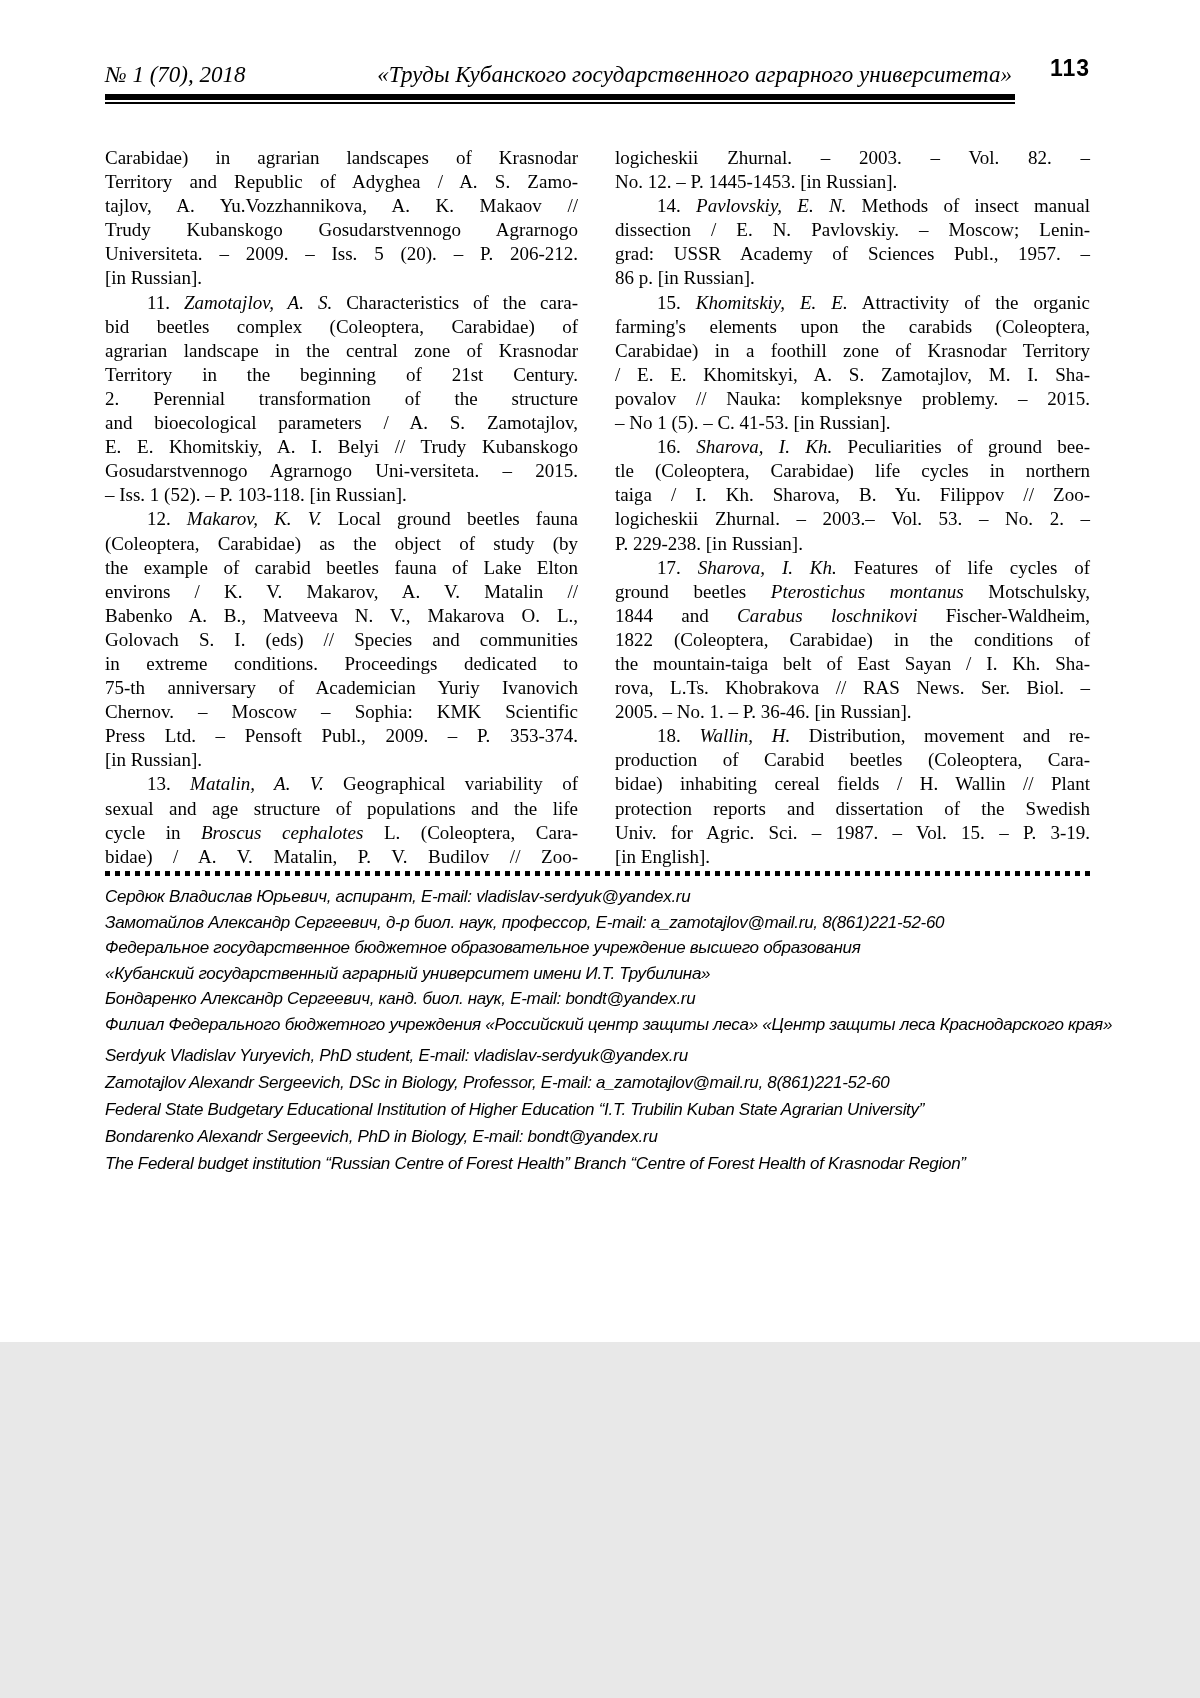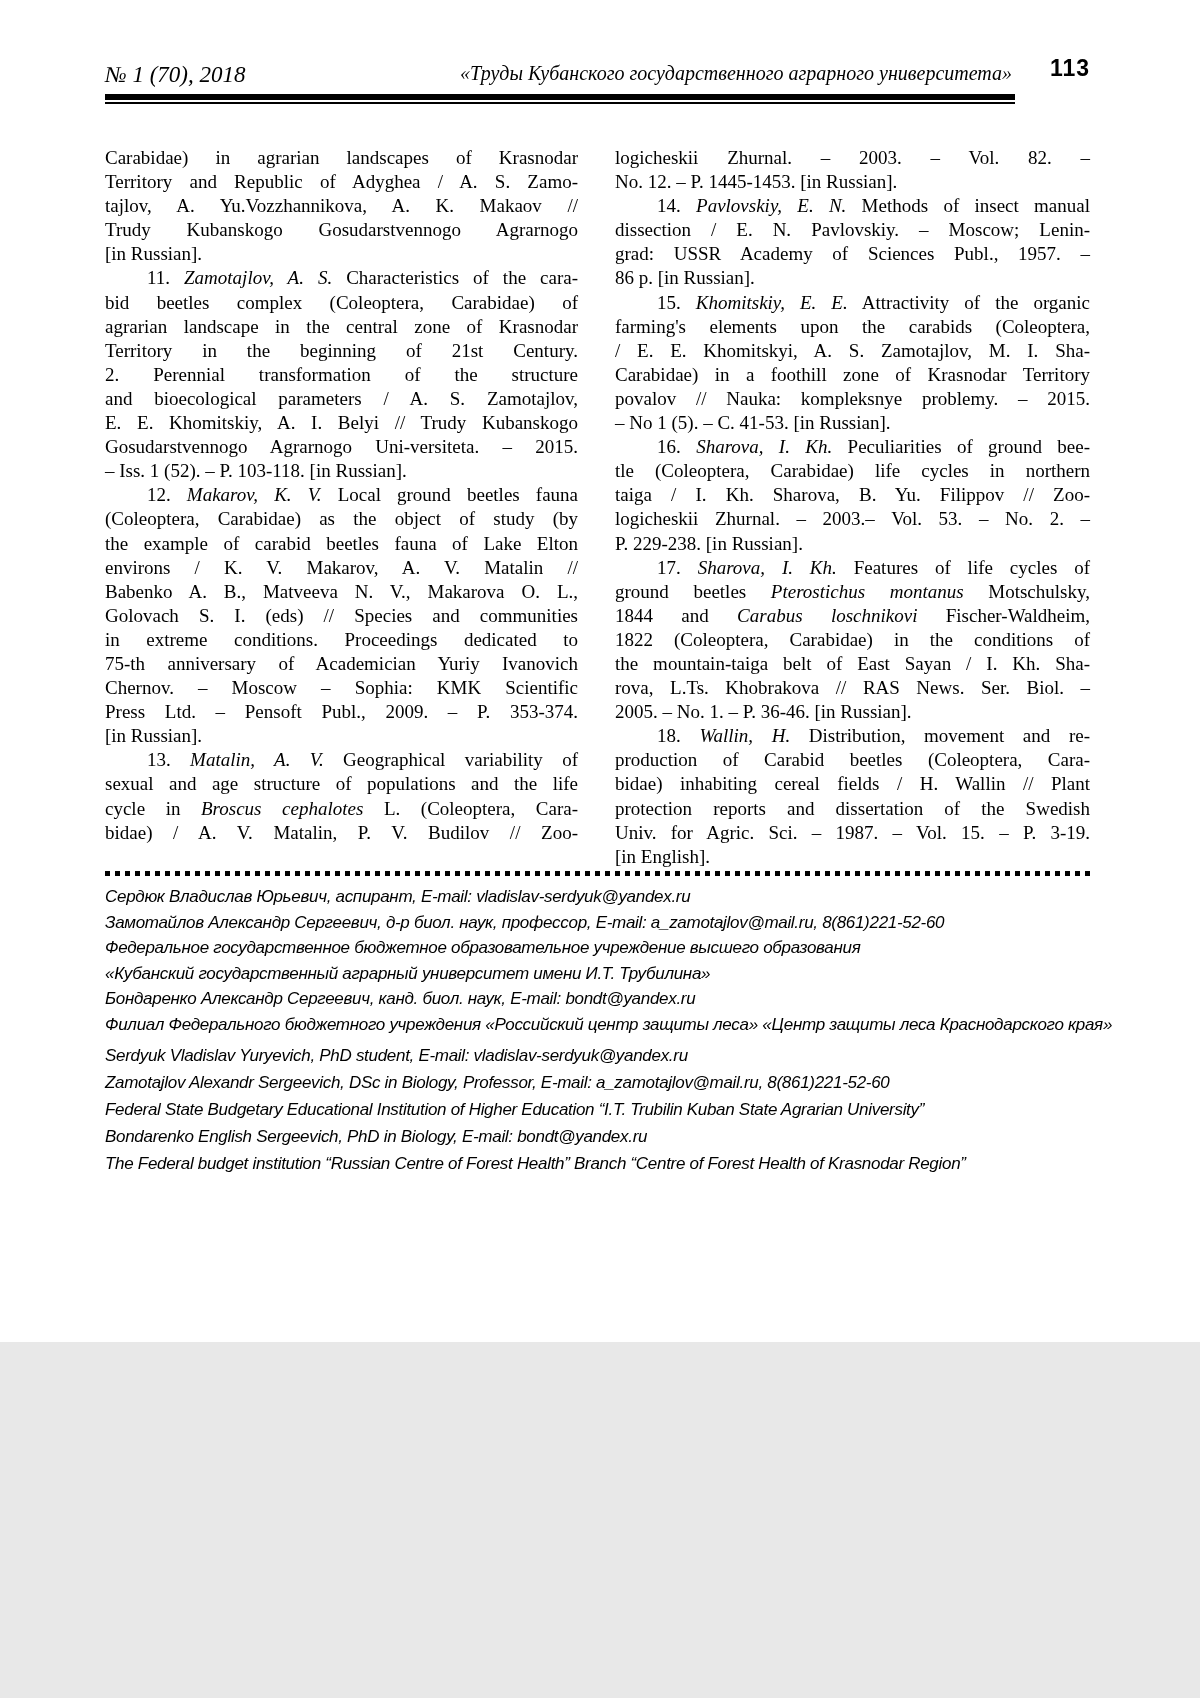--- a/index.html
+++ b/index.html
@@ -9,21 +9,21 @@
     font-family:"Liberation Serif", serif;
     overflow:hidden;
   }
   
   .issue {
     position:absolute; left:105px; top:62px;
     font-style:italic; font-size:23px; white-space:nowrap;
   }
   .jtitle {
     position:absolute; right:188px; top:62px;
-    font-style:italic; font-size:20px; white-space:nowrap;
+    font-style:italic; font-size:23px; white-space:nowrap;
   }
   .pnum {
     position:absolute; right:110px; top:55px;
     font-family:"Liberation Sans", sans-serif;
     font-weight:bold; font-size:23px; letter-spacing:1px;
   }
   .rule-double {
     position:absolute; left:105px; top:94px; width:910px; height:10px;
     background:linear-gradient(#000 0 6px, transparent 6px 8px, #000 8px 10px);
   }
@@ -62,20 +62,21 @@
   <div class="jtitle">«Труды Кубанского государственного аграрного университета»</div>
   <div class="pnum">113</div>
 
   <div class="rule-double"></div>
 
   <div class="col" id="col-left">
       <div class="ref-line just">Carabidae) in agrarian landscapes of Krasnodar</div>
       <div class="ref-line just">Territory and Republic of Adyghea / A. S. Zamo-</div>
       <div class="ref-line just">tajlov, A. Yu.Vozzhannikova, A. K. Makaov //</div>
       <div class="ref-line just">Trudy Kubanskogo Gosudarstvennogo Agrarnogo</div>
+      <div class="ref-line just">Universiteta. – 2009. – Iss. 5 (20). – P. 206-212.</div>
       <div class="ref-line">[in Russian].</div>
       <div class="ref-line just ind">11. <i>Zamotajlov, A. S.</i> Characteristics of the cara-</div>
       <div class="ref-line just">bid beetles complex (Coleoptera, Carabidae) of</div>
       <div class="ref-line just">agrarian landscape in the central zone of Krasnodar</div>
       <div class="ref-line just">Territory in the beginning of 21st Century.</div>
       <div class="ref-line just">2. Perennial transformation of the structure</div>
       <div class="ref-line just">and bioecological parameters / A. S. Zamotajlov,</div>
       <div class="ref-line just">E. E. Khomitskiy, A. I. Belyi // Trudy Kubanskogo</div>
       <div class="ref-line just">Gosudarstvennogo Agrarnogo Uni-versiteta. – 2015.</div>
       <div class="ref-line">– Iss. 1 (52). – P. 103-118. [in Russian].</div>
@@ -97,22 +98,22 @@
     </div>
   <div class="col" id="col-right">
       <div class="ref-line just">logicheskii Zhurnal. – 2003. – Vol. 82. –</div>
       <div class="ref-line">No. 12. – P. 1445-1453. [in Russian].</div>
       <div class="ref-line just ind">14. <i>Pavlovskiy, E. N.</i> Methods of insect manual</div>
       <div class="ref-line just">dissection / E. N. Pavlovskiy. – Moscow; Lenin-</div>
       <div class="ref-line just">grad: USSR Academy of Sciences Publ., 1957. –</div>
       <div class="ref-line">86 p. [in Russian].</div>
       <div class="ref-line just ind">15. <i>Khomitskiy, E. E.</i> Attractivity of the organic</div>
       <div class="ref-line just">farming's elements upon the carabids (Coleoptera,</div>
+      <div class="ref-line just">Carabidae) in a foothill zone of Krasnodar Territory</div>
       <div class="ref-line just">/ E. E. Khomitskyi, A. S. Zamotajlov, M. I. Sha-</div>
-      <div class="ref-line just">Carabidae) in a foothill zone of Krasnodar Territory</div>
       <div class="ref-line just">povalov // Nauka: kompleksnye problemy. – 2015.</div>
       <div class="ref-line">– No 1 (5). – C. 41-53. [in Russian].</div>
       <div class="ref-line just ind">16. <i>Sharova, I. Kh.</i> Peculiarities of ground bee-</div>
       <div class="ref-line just">tle (Coleoptera, Carabidae) life cycles in northern</div>
       <div class="ref-line just">taiga / I. Kh. Sharova, B. Yu. Filippov // Zoo-</div>
       <div class="ref-line just">logicheskii Zhurnal. – 2003.– Vol. 53. – No. 2. –</div>
       <div class="ref-line">P. 229-238. [in Russian].</div>
       <div class="ref-line just ind">17. <i>Sharova, I. Kh.</i> Features of life cycles of</div>
       <div class="ref-line just">ground beetles <i>Pterostichus montanus</i> Motschulsky,</div>
       <div class="ref-line just">1844 and <i>Carabus loschnikovi</i> Fischer-Waldheim,</div>
@@ -135,17 +136,17 @@
       <div class="au-line">Замотайлов Александр Сергеевич, д-р биол. наук, профессор, E-mail: a_zamotajlov@mail.ru, 8(861)221-52-60</div>
       <div class="au-line">Федеральное государственное бюджетное образовательное учреждение высшего образования</div>
       <div class="au-line">«Кубанский государственный аграрный университет имени И.Т. Трубилина»</div>
       <div class="au-line">Бондаренко Александр Сергеевич, канд. биол. наук, E-mail: bondt@yandex.ru</div>
       <div class="au-line">Филиал Федерального бюджетного учреждения «Российский центр защиты леса» «Центр защиты леса Краснодарского края»</div>
     </div>
   <div class="authors" id="authors-en">
       <div class="au-line">Serdyuk Vladislav Yuryevich, PhD student, E-mail: vladislav-serdyuk@yandex.ru</div>
       <div class="au-line">Zamotajlov Alexandr Sergeevich, DSc in Biology, Professor, E-mail: a_zamotajlov@mail.ru, 8(861)221-52-60</div>
       <div class="au-line">Federal State Budgetary Educational Institution of Higher Education “I.T. Trubilin Kuban State Agrarian University”</div>
-      <div class="au-line">Bondarenko English Sergeevich, PhD in Biology, E-mail: bondt@yandex.ru</div>
+      <div class="au-line">Bondarenko Alexandr Sergeevich, PhD in Biology, E-mail: bondt@yandex.ru</div>
       <div class="au-line">The Federal budget institution “Russian Centre of Forest Health” Branch “Centre of Forest Health of Krasnodar Region”</div>
     </div>
 
 </div>
 
 </body></html>

